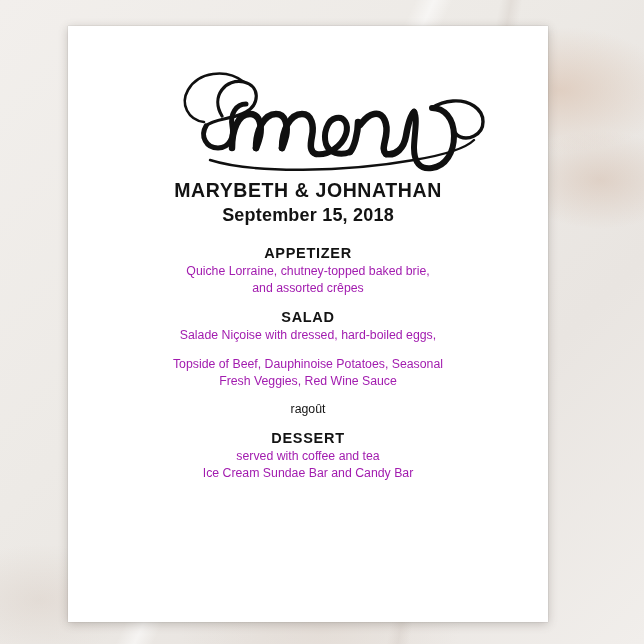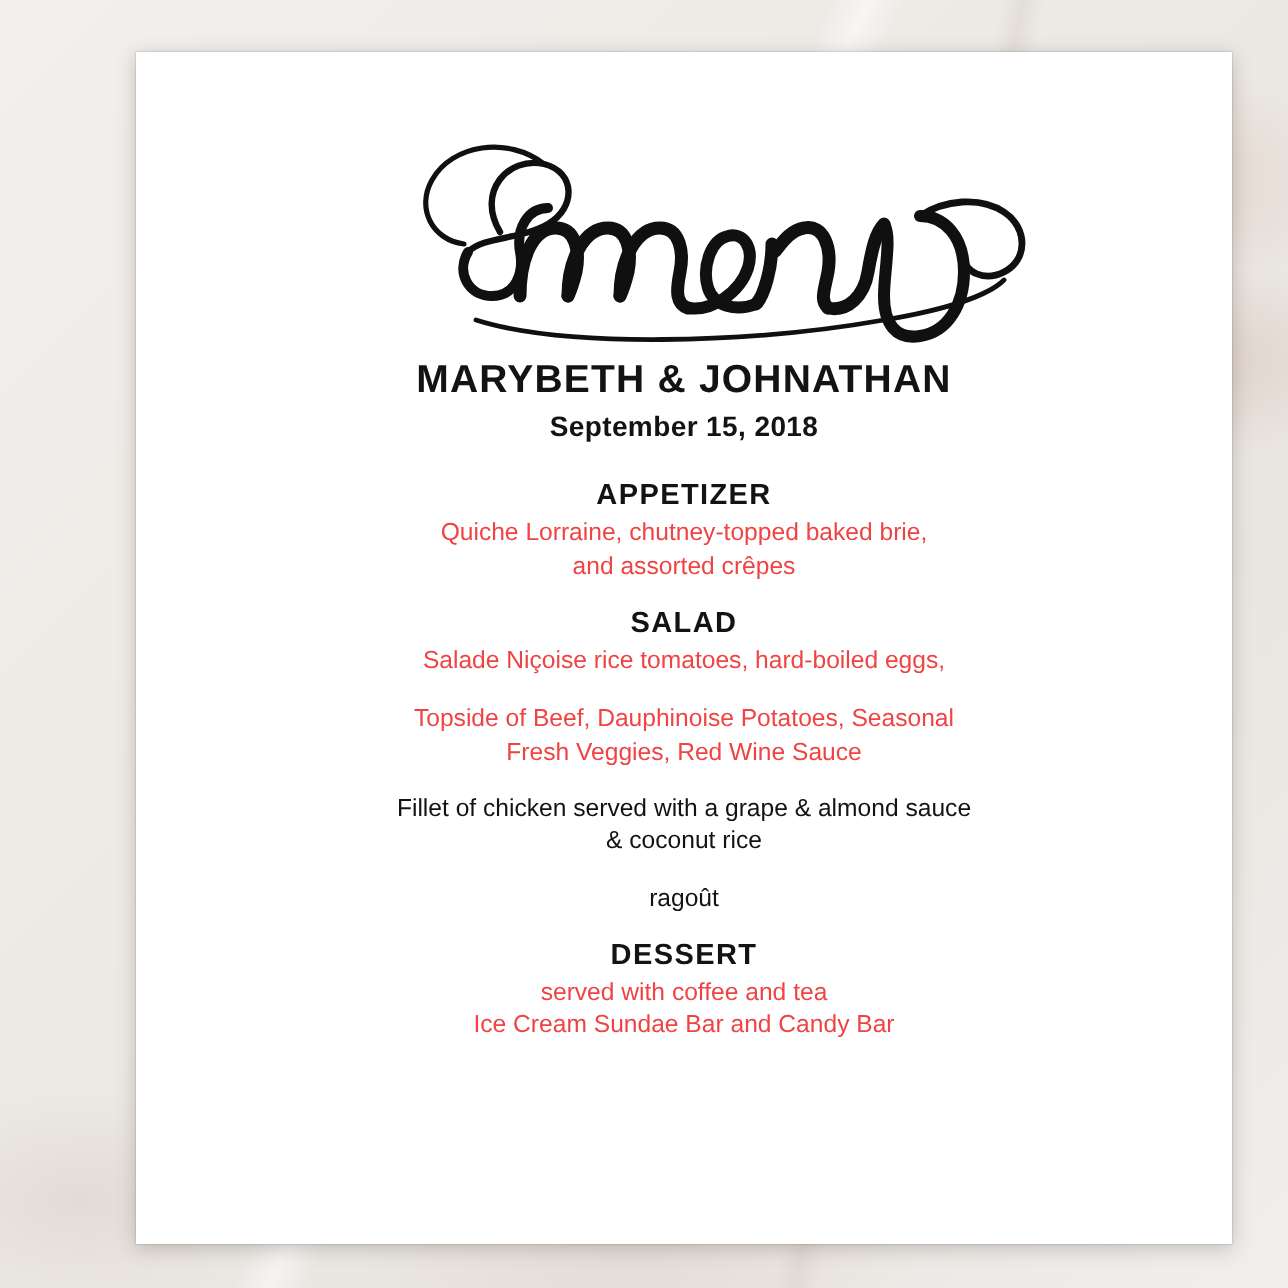--- a/index.html
+++ b/index.html
@@ -32,21 +32,21 @@
     background:
       linear-gradient(115deg, rgba(255,255,255,0) 44%, rgba(255,255,255,0.55) 46%, rgba(255,255,255,0) 48%),
       linear-gradient(100deg, rgba(208,199,192,0) 66%, rgba(208,199,192,0.35) 67.5%, rgba(208,199,192,0) 69%);
   }
 
   
   #card-shadow {
     position: absolute;
     left: 68px;
     top: 26px;
-    width: 548px;
+    width: 480px;
     height: 596px;
     background: #ffffff;
     box-shadow: 0 2px 9px rgba(90,80,74,0.30), 0 0 1px rgba(0,0,0,0.25);
   }
   #card {
     position: absolute;
     inset: 0;
     padding: 0 46px;
     box-sizing: border-box;
     text-align: center;
@@ -66,21 +66,21 @@
 
   
   #couple-names {
     font-size: 19.5px;
     font-weight: bold;
     letter-spacing: 0.6px;
     margin-top: 4px;
     line-height: 1.25;
   }
   #event-date {
-    font-size: 14px;
+    font-size: 18px;
     font-weight: bold;
     letter-spacing: 0.2px;
     margin-top: 3px;
   }
 
   
   #courses {
     margin-top: 19px;
     text-align: center;
   }
@@ -89,21 +89,21 @@
   }
   .course-title {
     font-size: 14.5px;
     font-weight: bold;
     letter-spacing: 0.7px;
     margin-bottom: 2px;
   }
   .course-lines {
     font-size: 12.3px;
     line-height: 1.33;
-    color: #ef4444;
+    color: #a21caf;
   }
   .course-line {
     display: block;
   }
   .course-para {
     margin-top: 12px;
     font-size: 12.3px;
     line-height: 1.33;
   }
 </style>
@@ -161,32 +161,28 @@
         <div class="course-title">APPETIZER</div>
         <div class="course-lines">
           <span class="course-line">Quiche Lorraine, chutney-topped baked brie,</span>
           <span class="course-line">and assorted crêpes</span>
         </div>
       </div>
 
       <div class="course">
         <div class="course-title">SALAD</div>
         <div class="course-lines">
-          <span class="course-line">Salade Niçoise rice tomatoes, hard-boiled eggs,</span>
+          <span class="course-line">Salade Niçoise with dressed, hard-boiled eggs,</span>
         </div>
       </div>
 
       <div class="course">
         <div class="course-lines">
           <span class="course-line">Topside of Beef, Dauphinoise Potatoes, Seasonal</span>
           <span class="course-line">Fresh Veggies,  Red Wine Sauce</span>
-        </div>
-        <div class="course-para">
-          <span class="course-line">Fillet of chicken served with a grape &amp; almond sauce</span>
-          <span class="course-line">&amp; coconut rice</span>
         </div>
         <div class="course-para">
           <span class="course-line">ragoût</span>
         </div>
       </div>
 
       <div class="course" style="">
         <div class="course-title">DESSERT</div>
         <div class="course-lines">
           <span class="course-line">served with coffee and tea</span>

